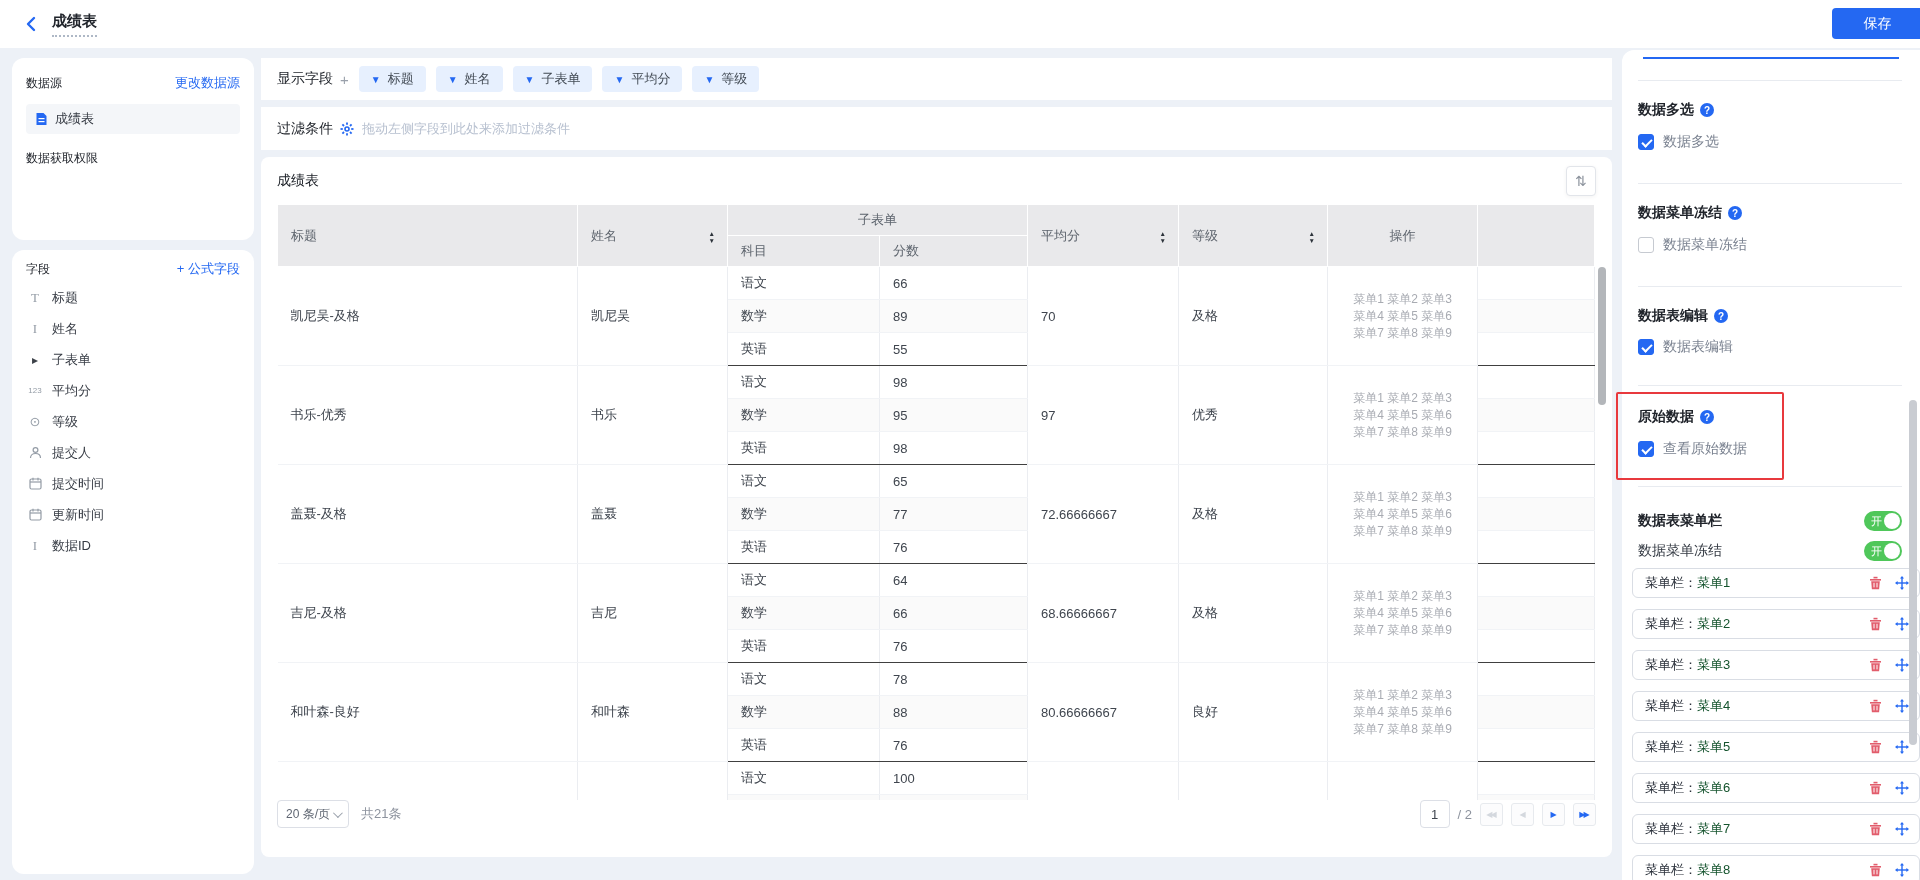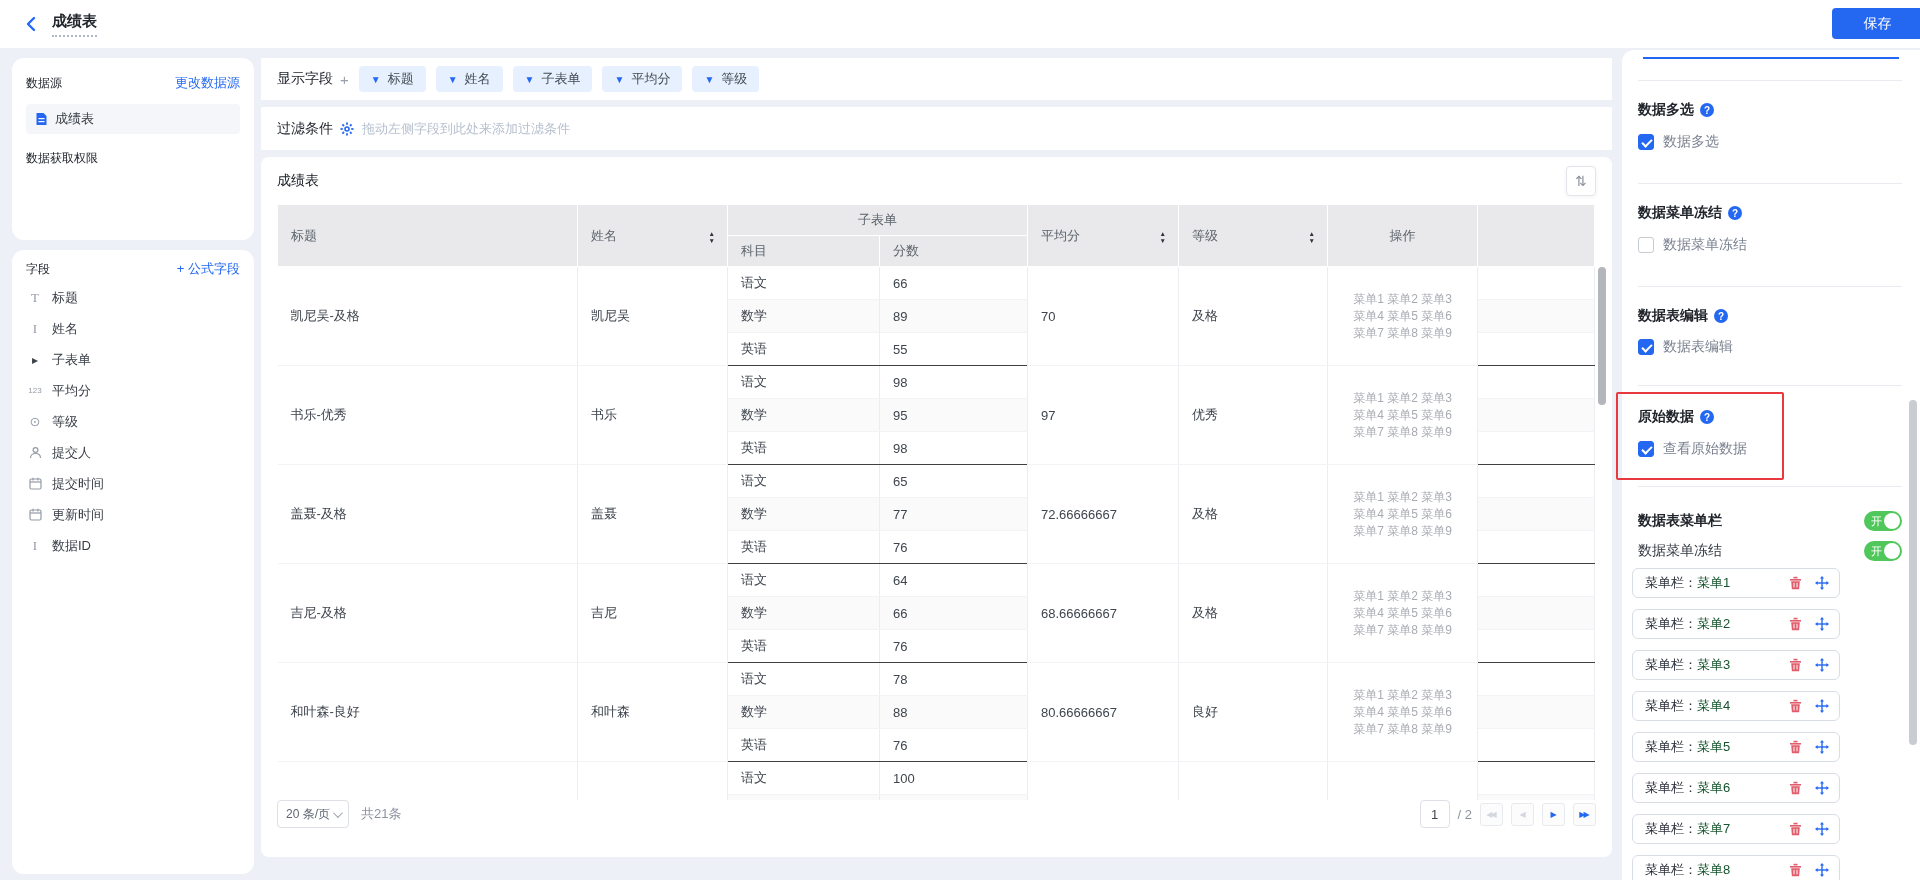--- a/index.html
+++ b/index.html
@@ -122,21 +122,21 @@
   .cb.checked { background:#2468f2; border-color:#2468f2; }
   .cb.checked::after { content:""; position:absolute; left:5px; top:2px; width:4px; height:8px;
             border-right:2px solid #fff; border-bottom:2px solid #fff; transform:rotate(45deg); }
   .red-box { position:absolute; left:-6px; top:342px; width:168px; height:88px; border:2px solid #e8393d; border-radius:2px; }
   .tg-row { position:absolute; left:16px; right:18px; height:22px; display:flex; align-items:center; justify-content:space-between; }
   .tg-label-b { font-size:14px; font-weight:700; color:#20242b; }
   .tg-label { font-size:14px; color:#343a43; }
   .toggle { width:38px; height:20px; border-radius:10px; background:#4fc75a; position:relative;
             color:#fff; font-size:11px; display:flex; align-items:center; padding-left:7px; cursor:pointer; }
   .toggle .knob { position:absolute; right:2px; top:2px; width:16px; height:16px; border-radius:50%; background:#fff; }
-  .mi { position:absolute; left:10px; width:208px; height:30px; border:1px solid #d9dde4; border-radius:6px;
+  .mi { position:absolute; left:10px; width:288px; height:30px; border:1px solid #d9dde4; border-radius:6px;
         display:flex; align-items:center; padding:0 10px 0 12px; font-size:13px; }
   .mi-prefix { color:#2b313b; }
   .mi-link { color:#14532d; cursor:pointer; }
   .mi-icons { margin-left:auto; display:flex; align-items:center; gap:13px; }
   .panel-scroll { position:absolute; left:1909px; top:400px; width:8px; height:345px; background:#c9ccd2; border-radius:4px; }
   svg { display:block; }
 </style>
 </head>
 <body>
 

